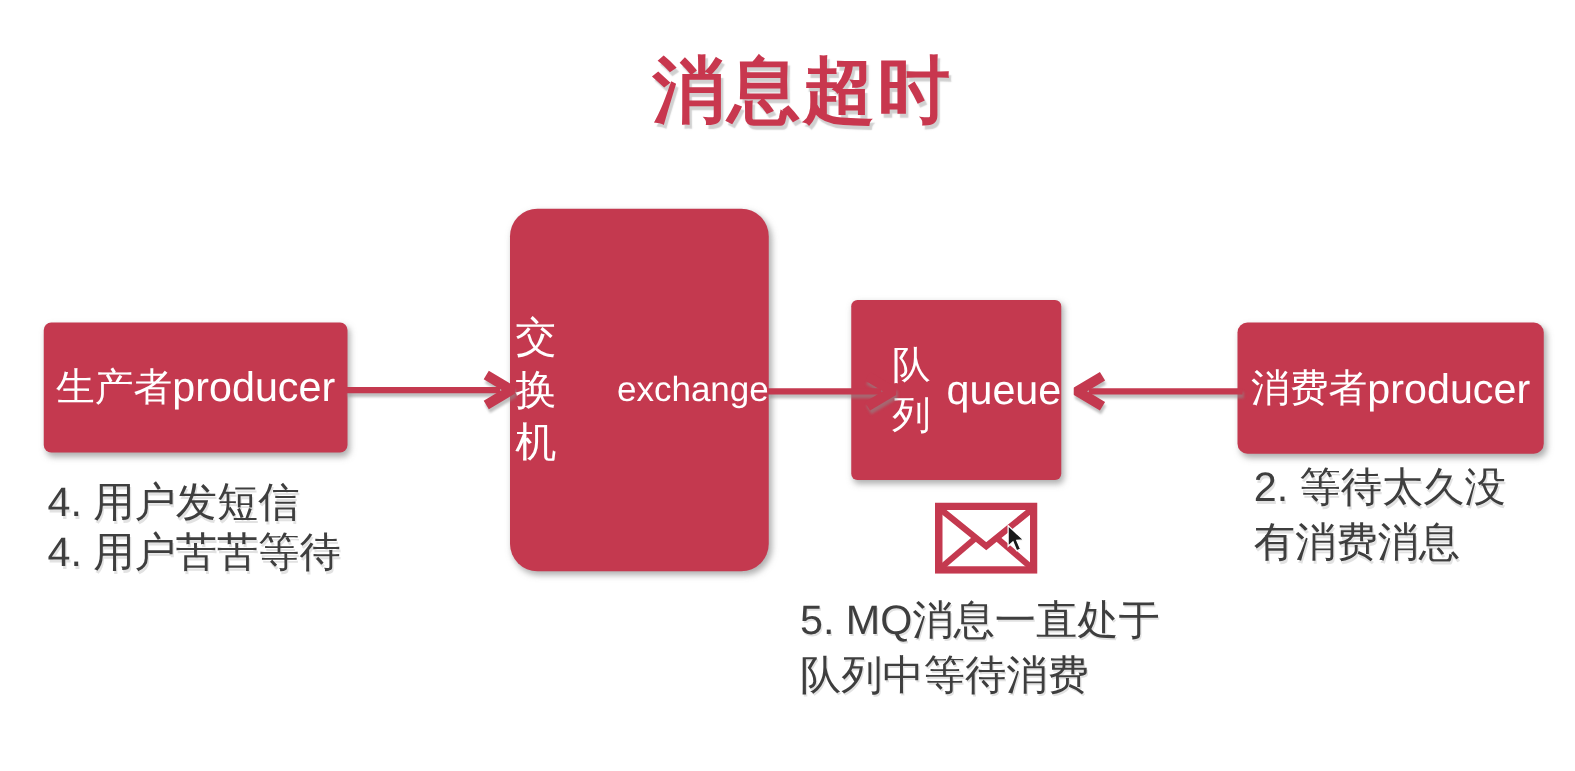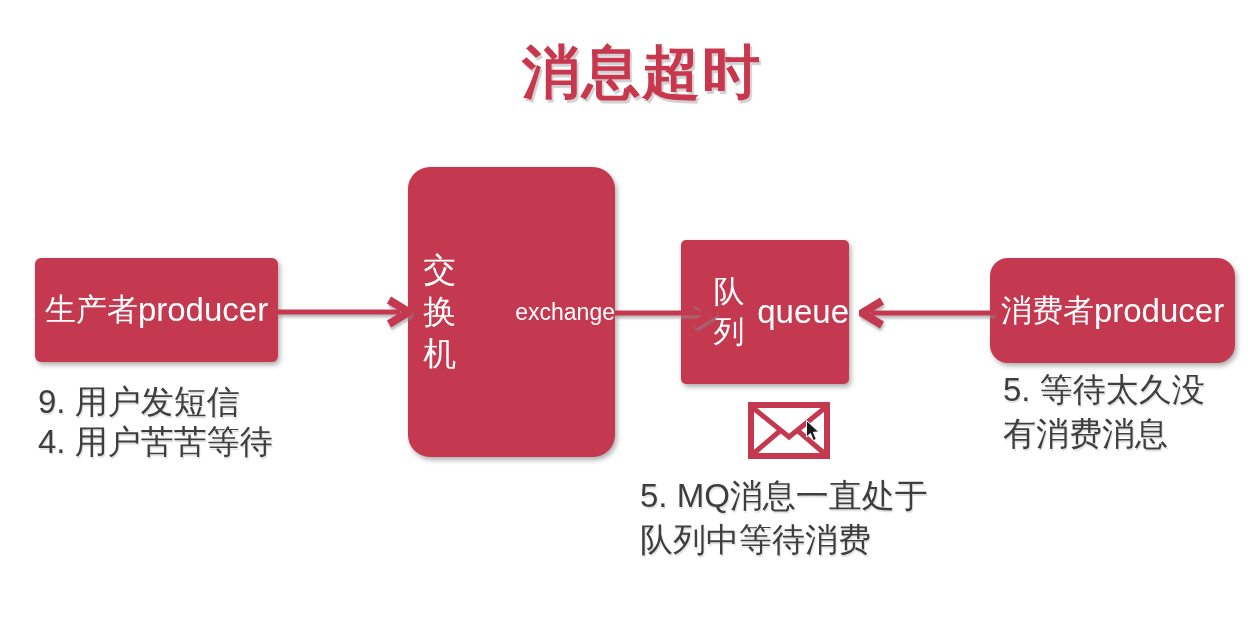--- a/index.html
+++ b/index.html
@@ -31,23 +31,23 @@
     display:flex;
     align-items:center;justify-content:center;
     box-shadow:2px 3px 5px rgba(110,110,110,0.55);
     text-align:center;
   }
   .node .zh{font-size:31px;line-height:40px;}
   .node .en{font-size:33px;line-height:38px;}
   .producer{left:35px;top:258px;width:243px;height:104px;border-radius:6px;}
   .exchange{left:408px;top:167px;width:207px;height:290px;border-radius:22px;gap:44px;}
   .exchange .zh{font-size:33px;line-height:42px;}
-  .exchange .en{font-size:23px;line-height:40px;}
+  .exchange .en{font-size:28px;line-height:40px;}
   .queue{left:681px;top:240px;width:148px;height:144px;border-radius:5px;padding-left:20px;}
-  .consumer{left:990px;top:258px;width:245px;height:105px;border-radius:18px;}
+  .consumer{left:990px;top:258px;width:245px;height:105px;border-radius:8px;}
   .arrow{
     position:absolute;
     filter:drop-shadow(1px 3px 1px rgba(140,140,140,0.55));
   }
   .arrow-1{left:276px;top:295px;}
   .arrow-2{left:613px;top:296px;}
   .arrow-3{left:859px;top:296px;}
   .envelope{
     position:absolute;left:748px;top:402px;
   }
@@ -112,20 +112,20 @@
     <rect x="3" y="3" width="76" height="51" fill="#ffffff" stroke="#c4394f" stroke-width="6"></rect>
     <polyline points="4,5 41,35 78,5" fill="none" stroke="#c4394f" stroke-width="5"></polyline>
     <line x1="5" y1="52" x2="33" y2="28" stroke="#c4394f" stroke-width="5"></line>
     <line x1="77" y1="52" x2="49" y2="28" stroke="#c4394f" stroke-width="5"></line>
   </svg>
 
   <svg class="cursor" width="17" height="23" viewBox="0 0 17 23">
     <path d="M1.5,0.5 L1.5,17 L5.4,13.4 L8.3,20.6 L11.4,19.3 L8.4,12.3 L13.8,11.9 Z" fill="#1a1a1a" stroke="#ffffff" stroke-width="1"></path>
   </svg>
 
-  <div class="note note-1">9. 用户发短信</div>
+  <div class="note note-1">4. 用户发短信</div>
   <div class="note note-4">4. 用户苦苦等待</div>
   <div class="note note-2">5. MQ消息一直处于
 队列中等待消费</div>
-  <div class="note note-3">5. 等待太久没
+  <div class="note note-3">2. 等待太久没
 有消费消息</div>
 
 </div>
 
 </body></html>

